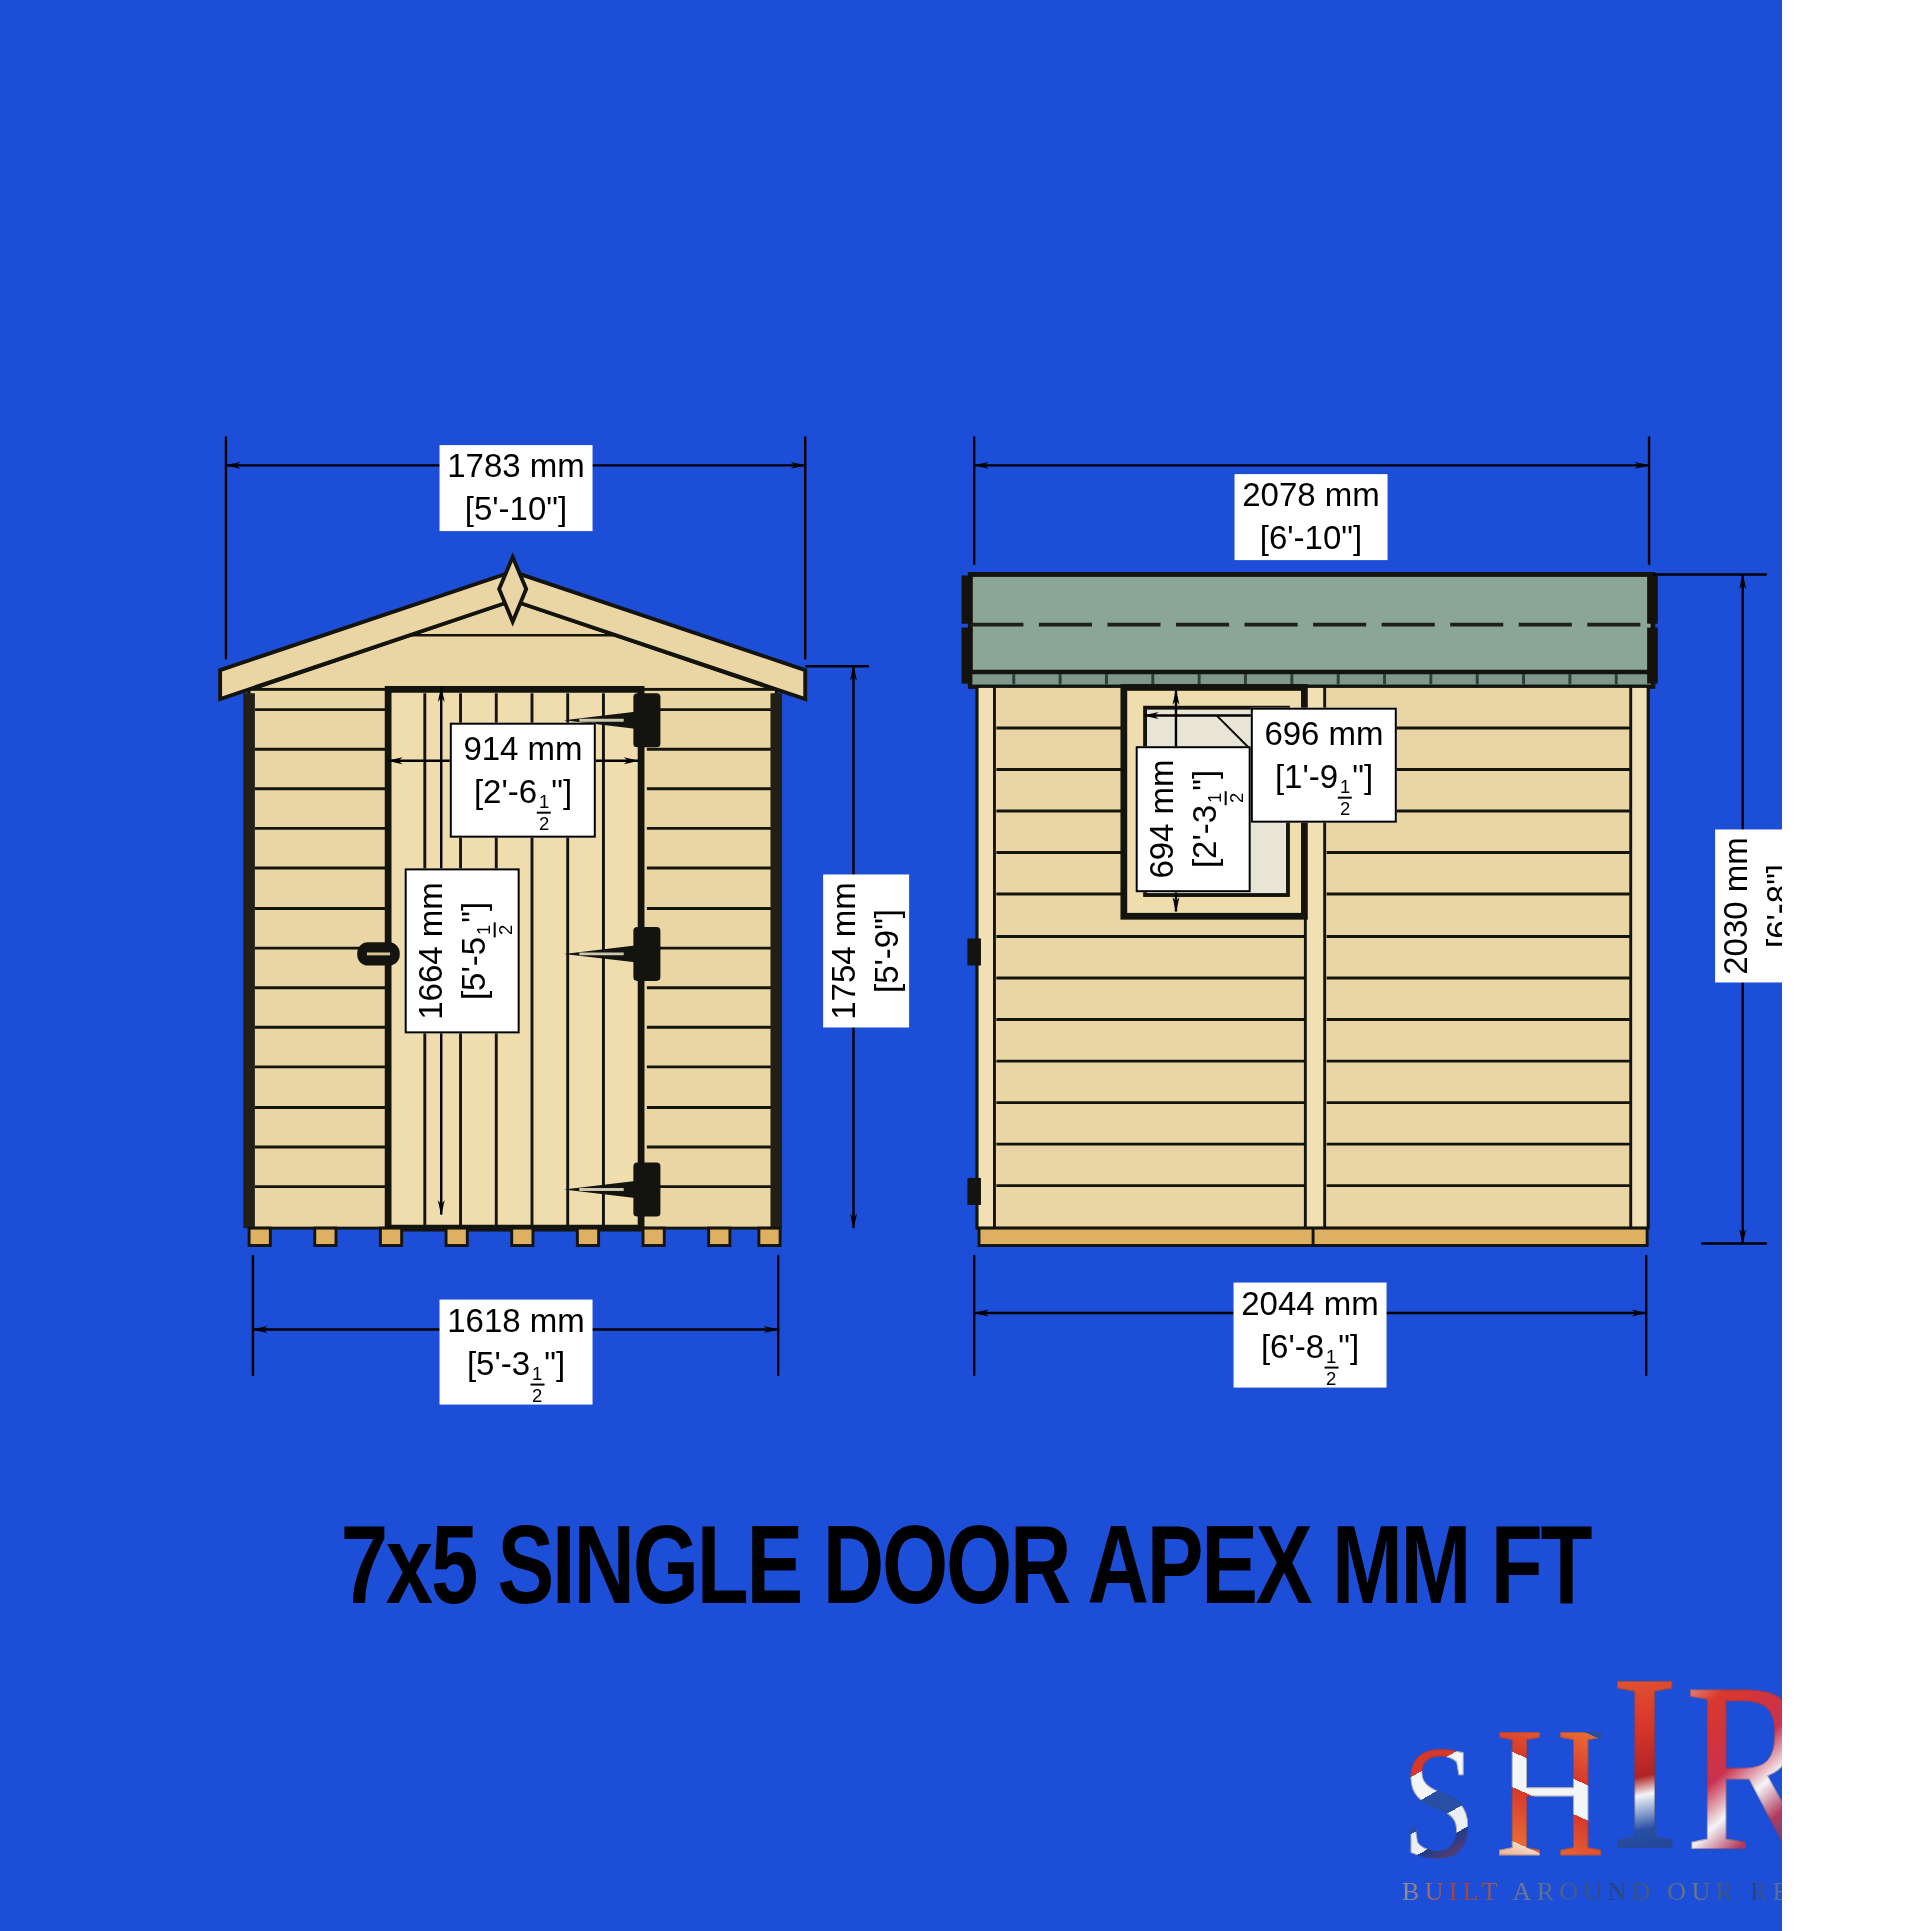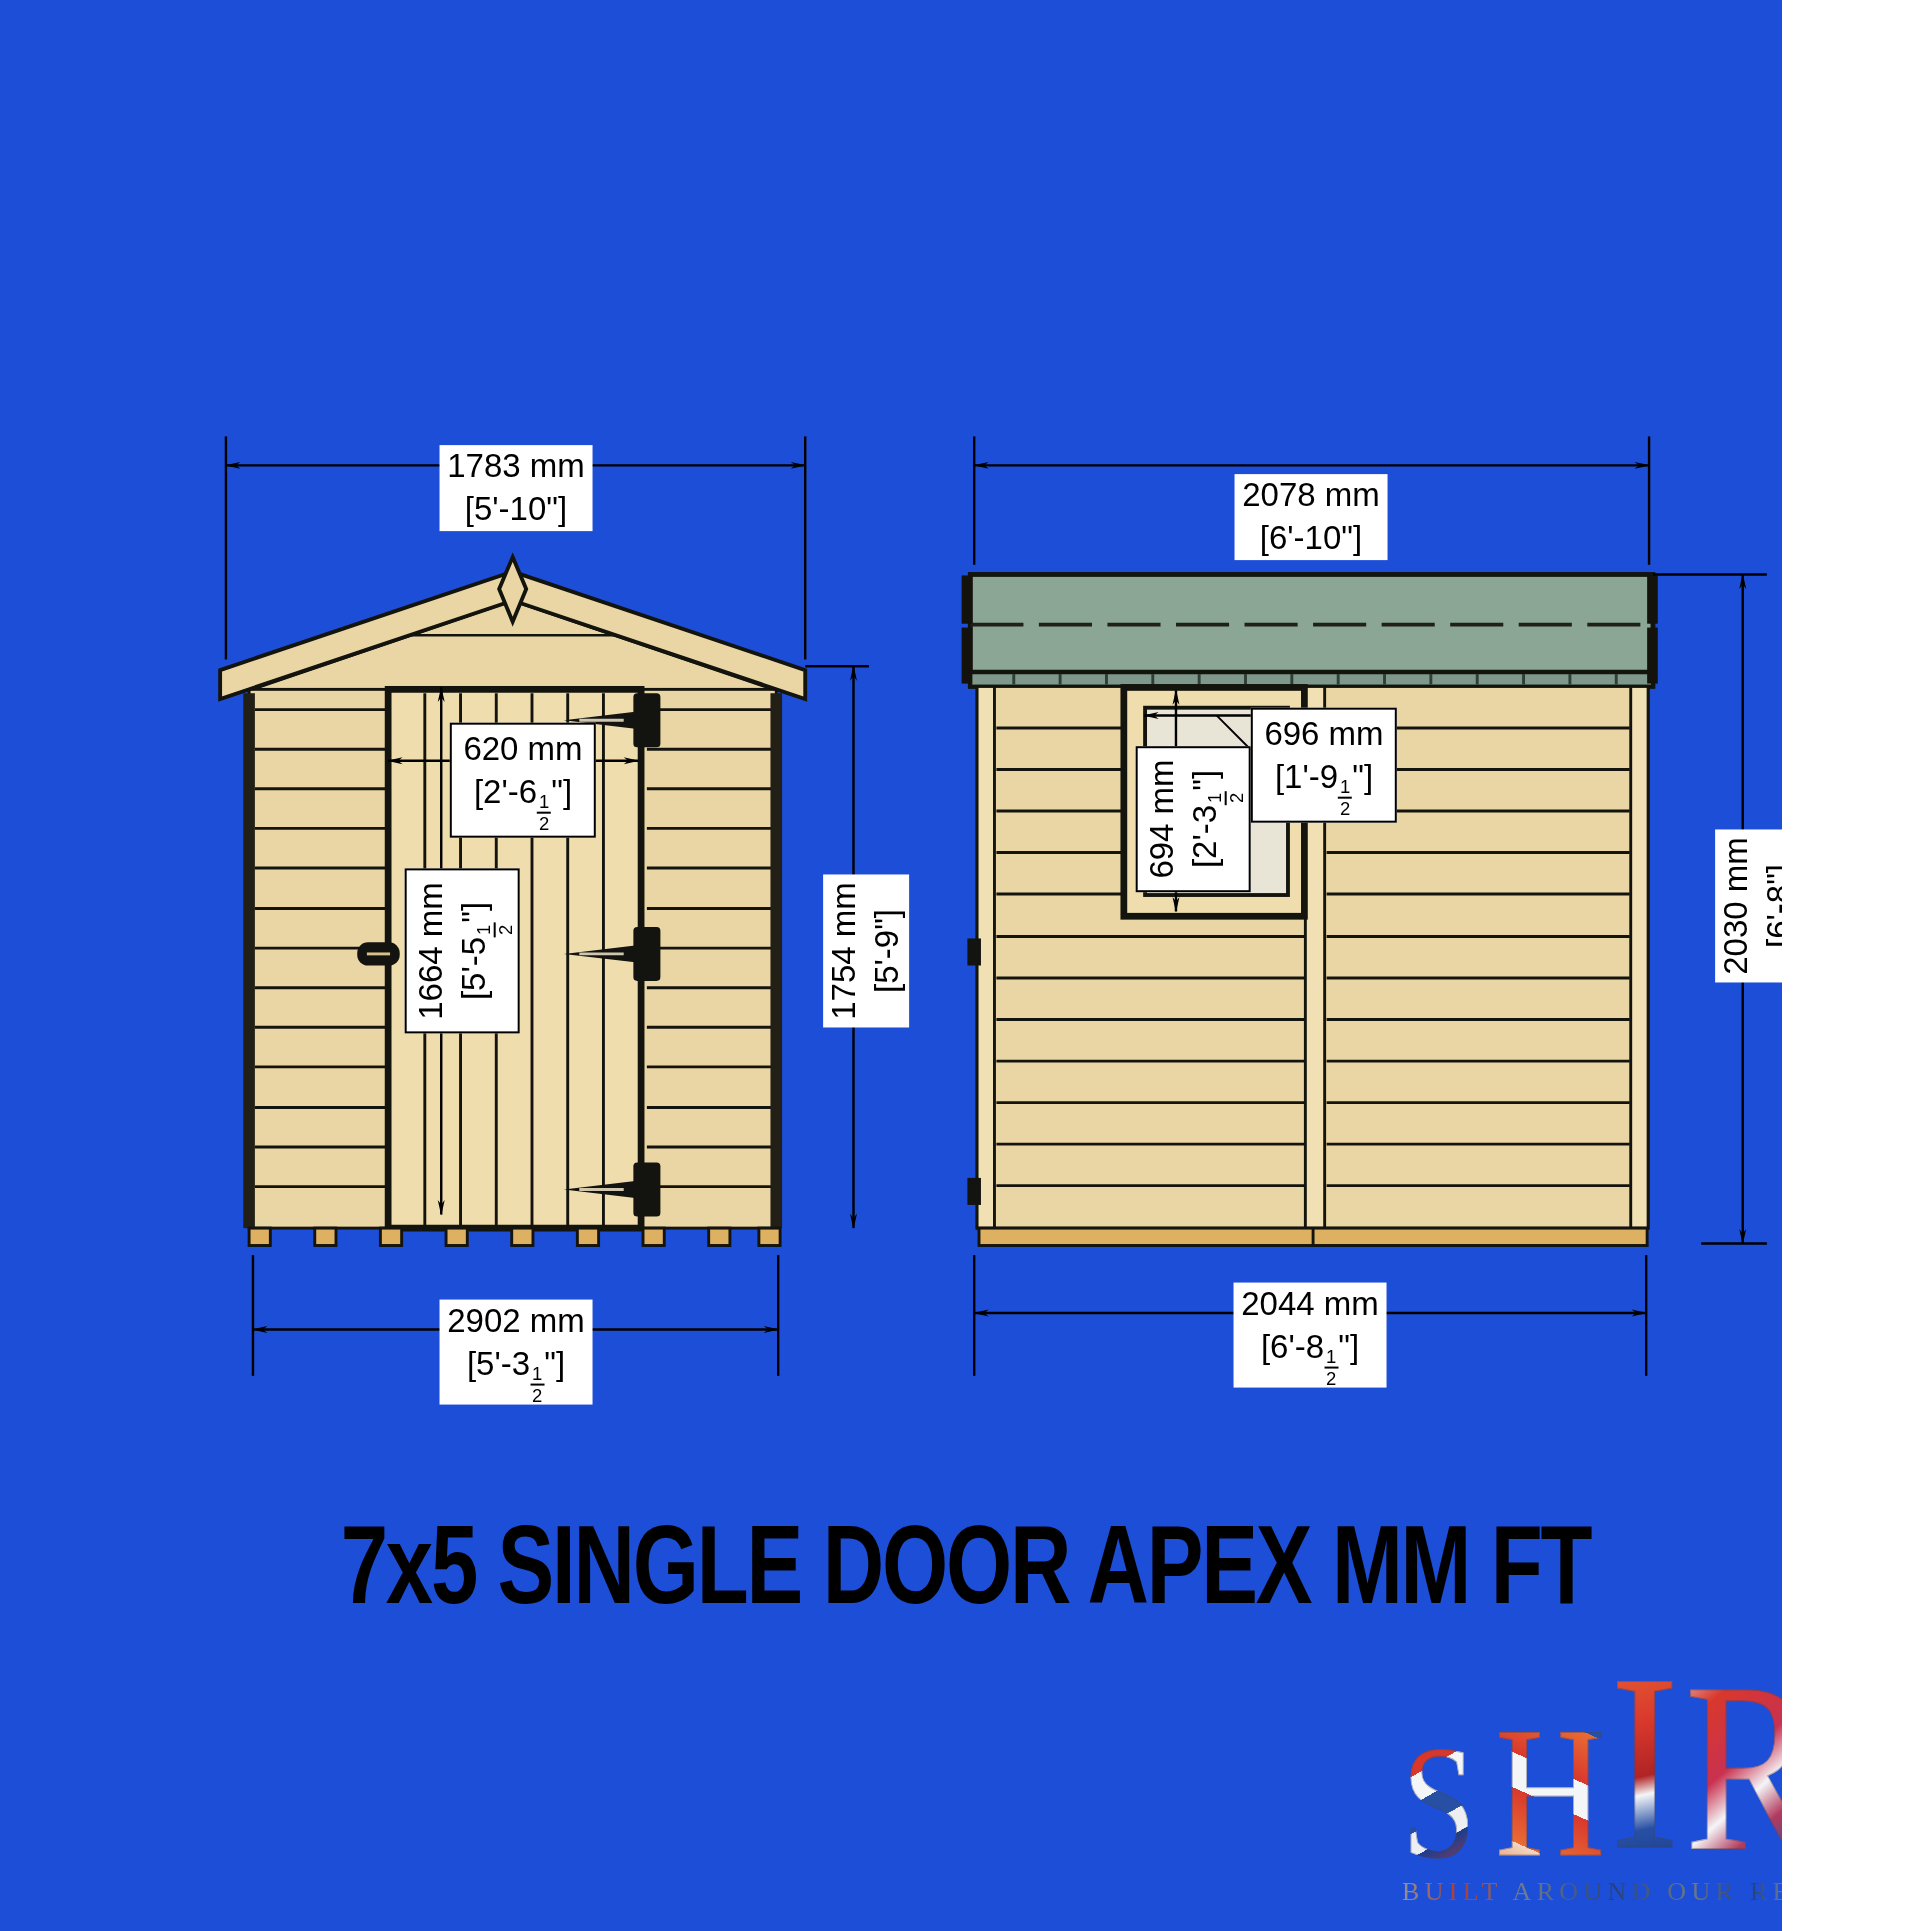--- a/index.html
+++ b/index.html
@@ -170,42 +170,42 @@
     <span class="l fx">1783 mm</span>
     <span class="l fx">[5'-10"]</span>
   </div>
 
   <div class="dimlab" style="left:1311px;top:517px">
     <span class="l fx">2078 mm</span>
     <span class="l fx">[6'-10"]</span>
   </div>
 
   <div class="dimlab boxed" style="left:523px;top:780px">
-    <span class="l fx">620 mm</span>
+    <span class="l fx">914 mm</span>
     <span class="l fx">[2'-6<span class="fr">
           <span class="n">1</span>
           <span class="d">2</span>
         </span>"]</span>
   </div>
 
   <div class="dimlab rot boxed" style="left:462px;top:951px">
     <span class="l fx">1664 mm</span>
     <span class="l fx">[5'-5<span class="fr">
           <span class="n">1</span>
           <span class="d">2</span>
         </span>"]</span>
   </div>
 
   <div class="dimlab rot" style="left:866px;top:951px">
     <span class="l fx">1754 mm</span>
     <span class="l fx">[5'-9"]</span>
   </div>
 
   <div class="dimlab" style="left:516px;top:1352px">
-    <span class="l fx">2902 mm</span>
+    <span class="l fx">1618 mm</span>
     <span class="l fx">[5'-3<span class="fr">
           <span class="n">1</span>
           <span class="d">2</span>
         </span>"]</span>
   </div>
 
   <div class="dimlab boxed" style="left:1324px;top:765px">
     <span class="l fx">696 mm</span>
     <span class="l fx">[1'-9<span class="fr">
           <span class="n">1</span>

